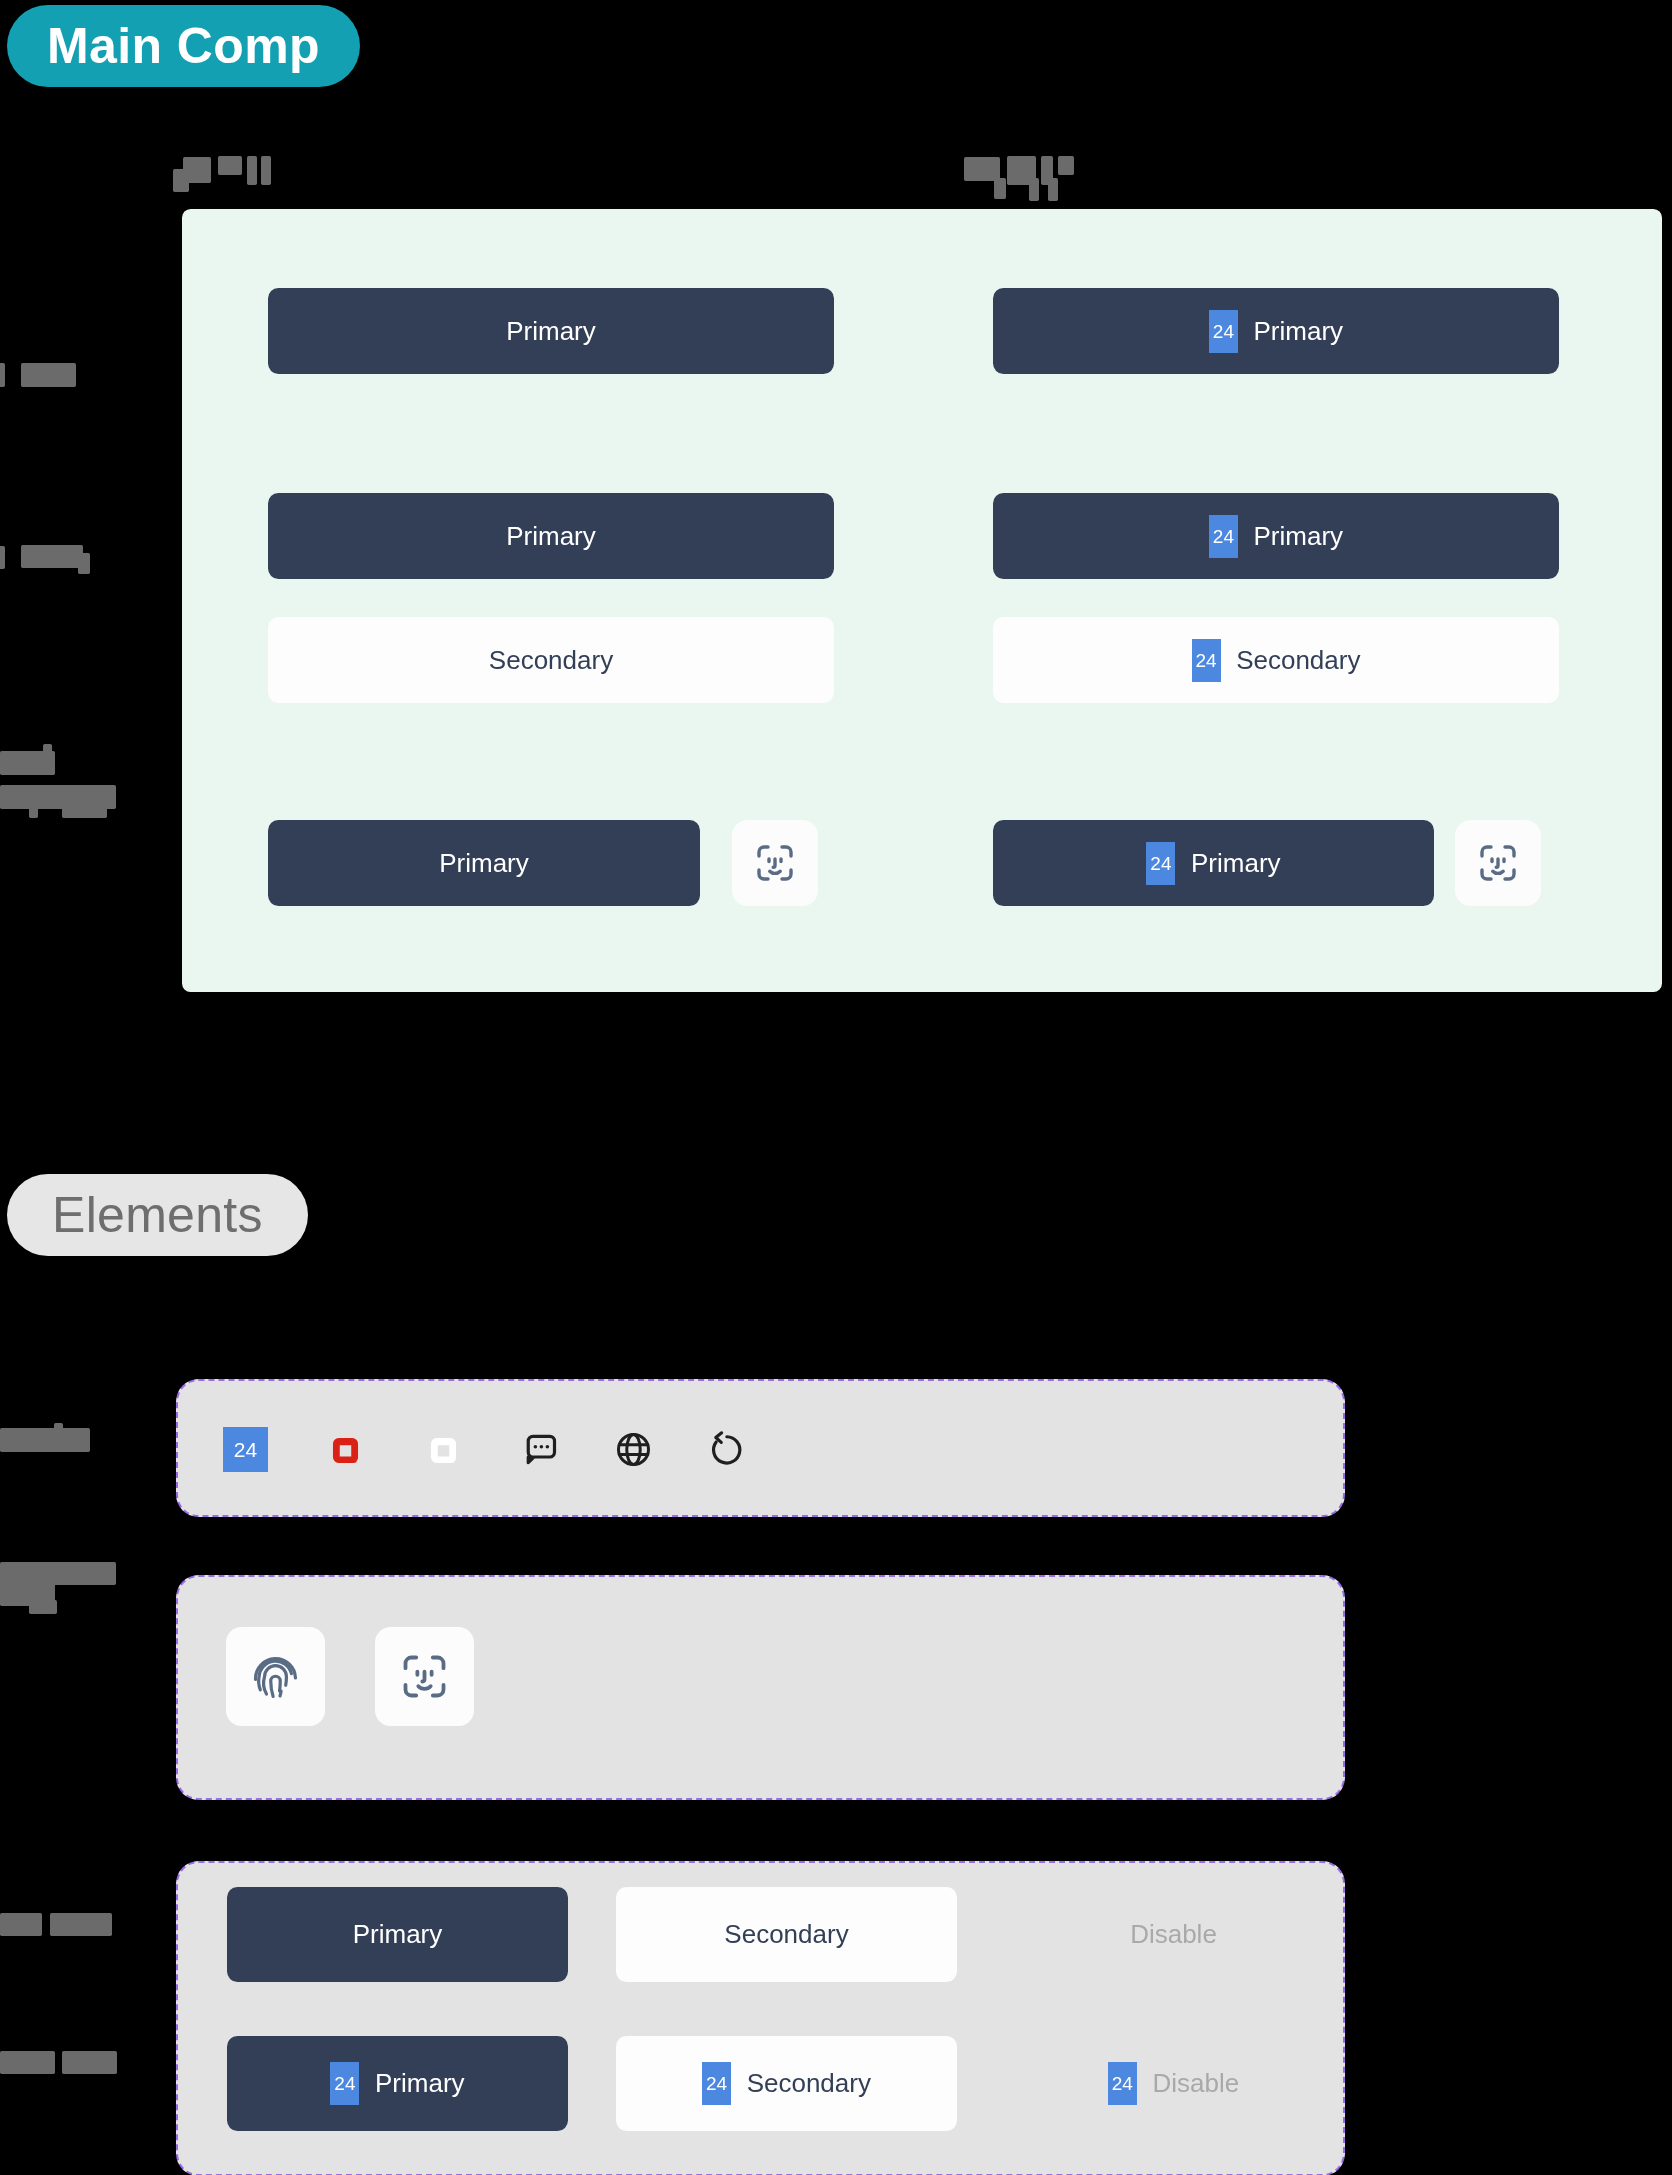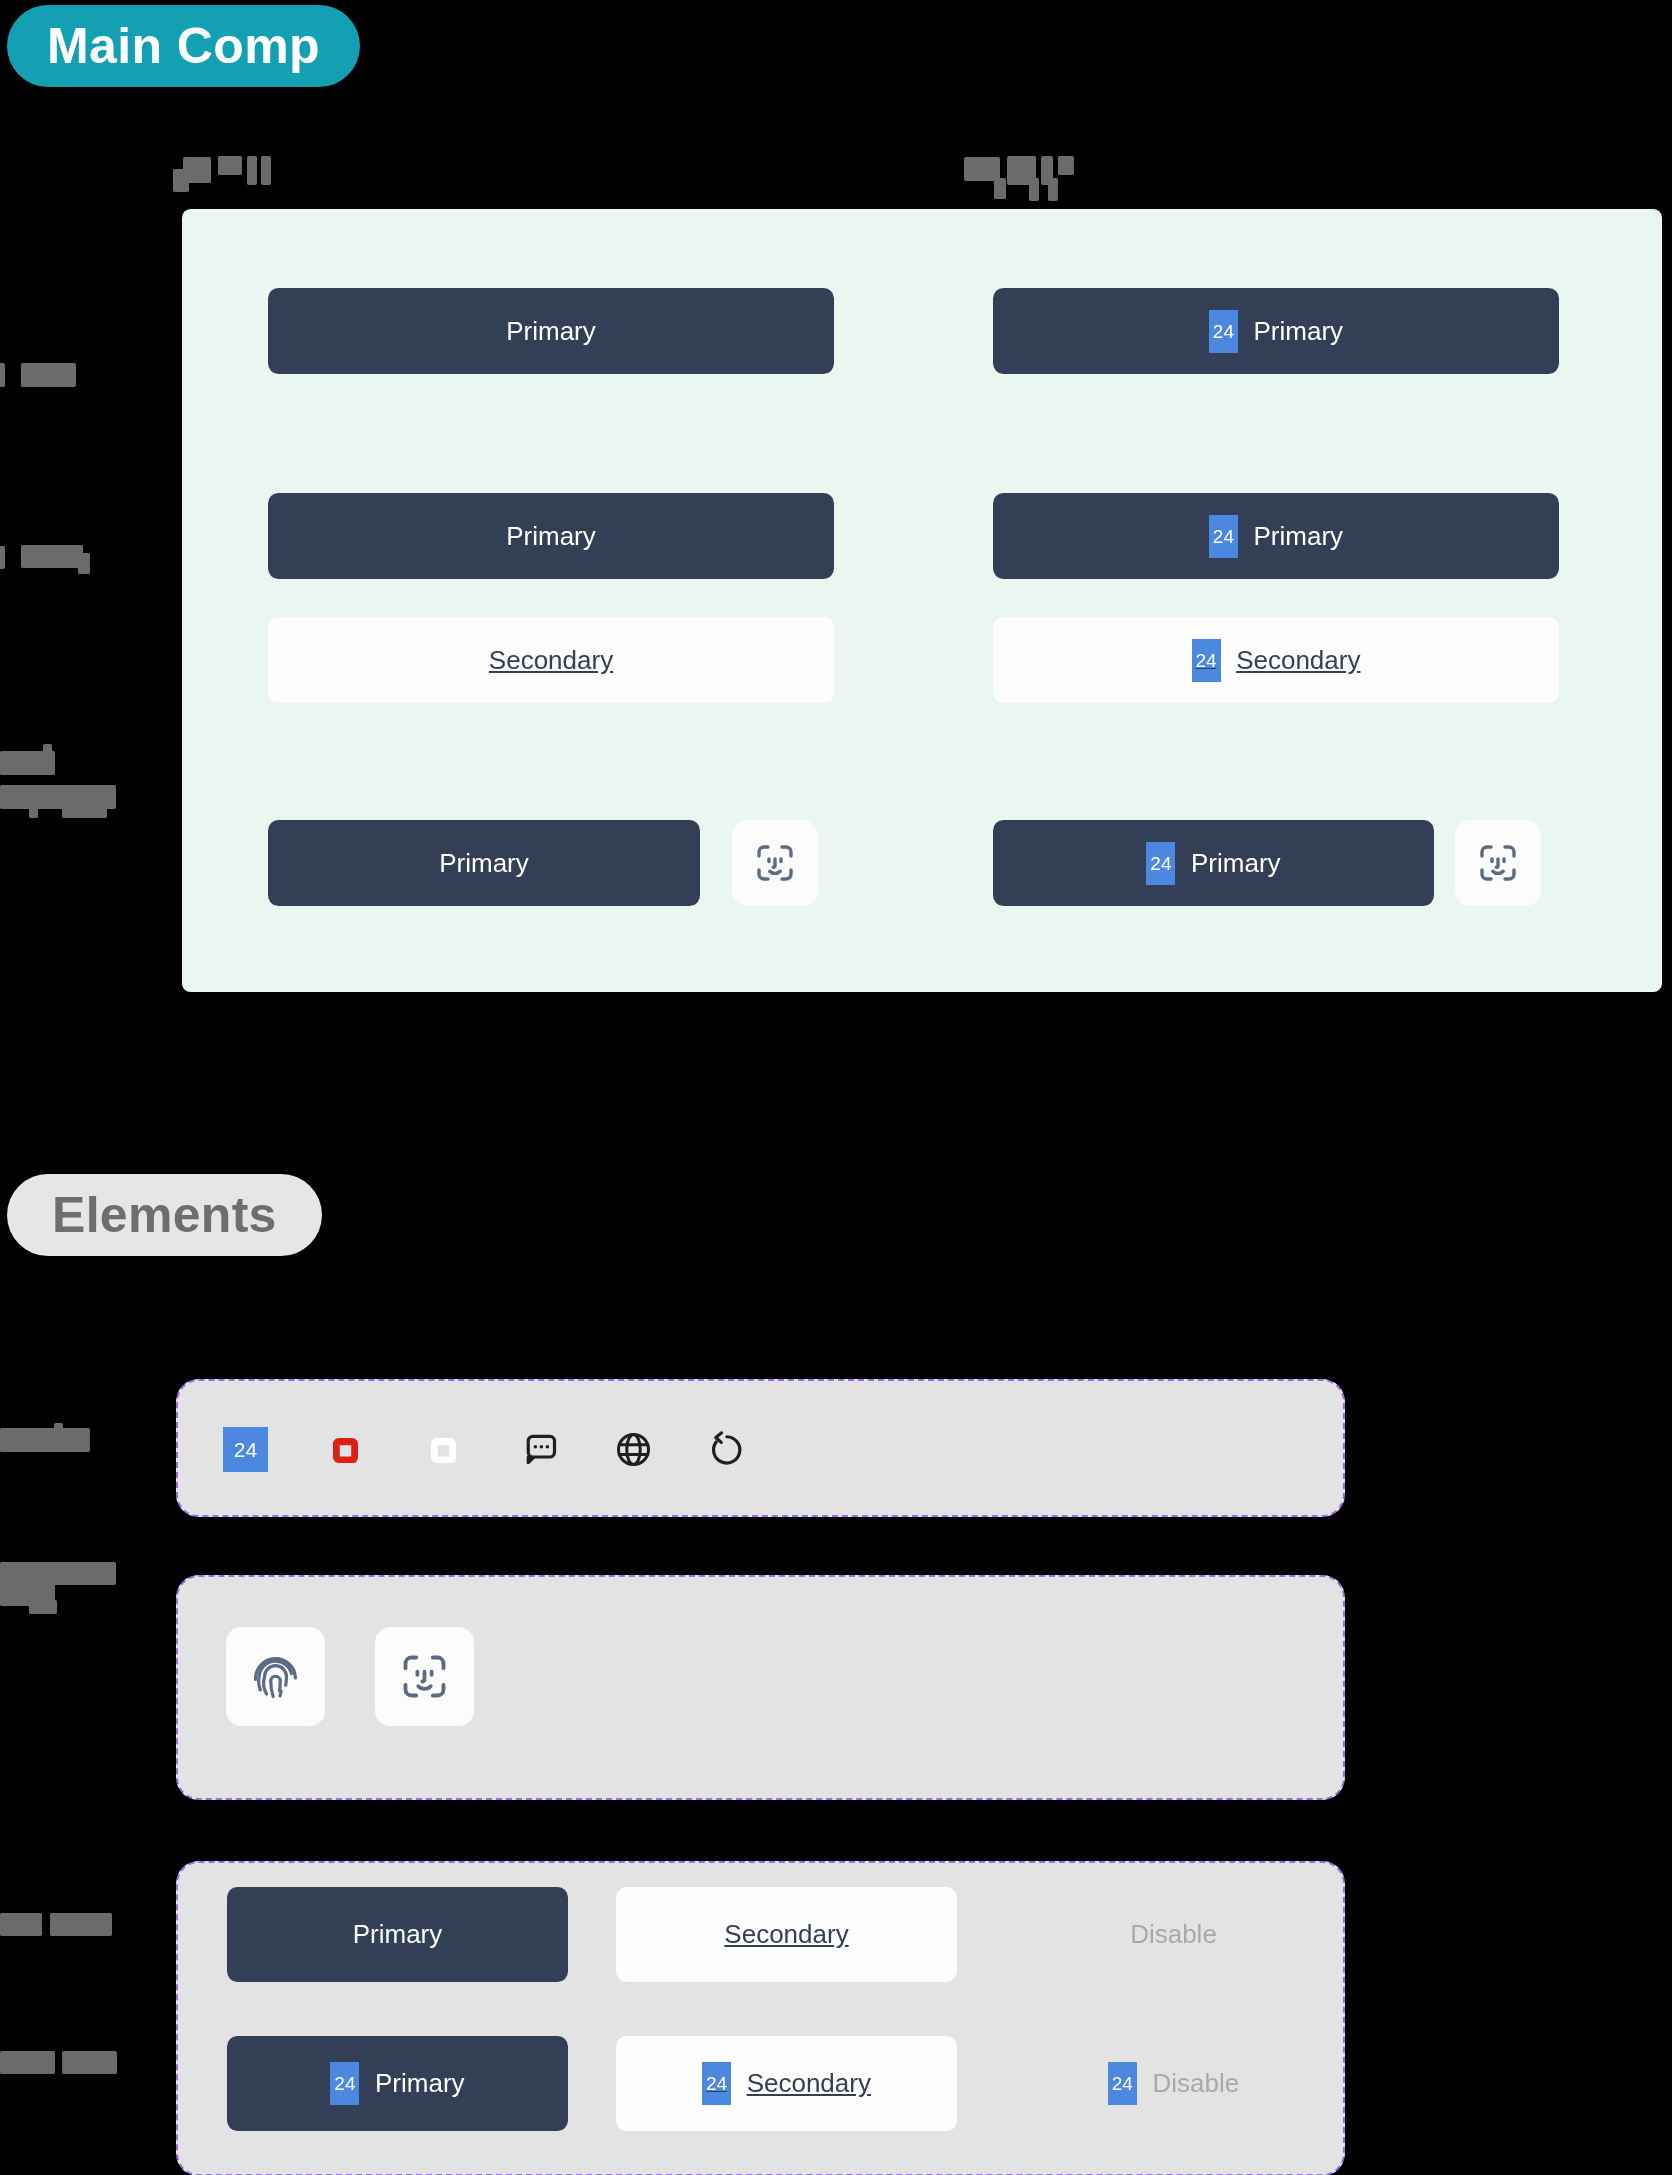--- a/index.html
+++ b/index.html
@@ -24,21 +24,21 @@
     background: #13A0B2;
     color: #FFFFFF;
     font-size: 50px; font-weight: bold;
     letter-spacing: 0.4px;
   }
   .pill-elements {
     left: 7px; top: 1174px;
     padding: 12px 45px;
     background: #E6E6E6;
     color: #6E6E6E;
-    font-size: 50px; font-weight: bold;
+    font-size: 50px; font-weight: normal;
     letter-spacing: 0.3px;
   }
 
   
   .redact { position: absolute; background: #6B6B6B; border-radius: 1.7px; }
 
   
   .mint-panel {
     position: absolute;
     left: 182px; top: 209px;
@@ -50,21 +50,21 @@
   
   .btn {
     position: absolute;
     display: flex; align-items: center; justify-content: center;
     gap: 15.6px;
     border-radius: 10.4px;
     font-size: 26px;
     white-space: nowrap;
   }
   .btn-primary   { background: #333F56; color: #FFFFFF; }
-  .btn-secondary { background: #FDFDFD; color: #333F56; text-decoration: underline; }
+  .btn-secondary { background: #FDFDFD; color: #333F56; }
   .btn-disable   { background: transparent; color: #A9A9A9; }
 
   .icon24 {
     display: inline-flex; align-items: center; justify-content: center;
     width: 29px; height: 43px;
     background: #4D88E0;
     color: #ffffff;
     font-size: 19px;
     line-height: 1;
     flex: 0 0 auto;

